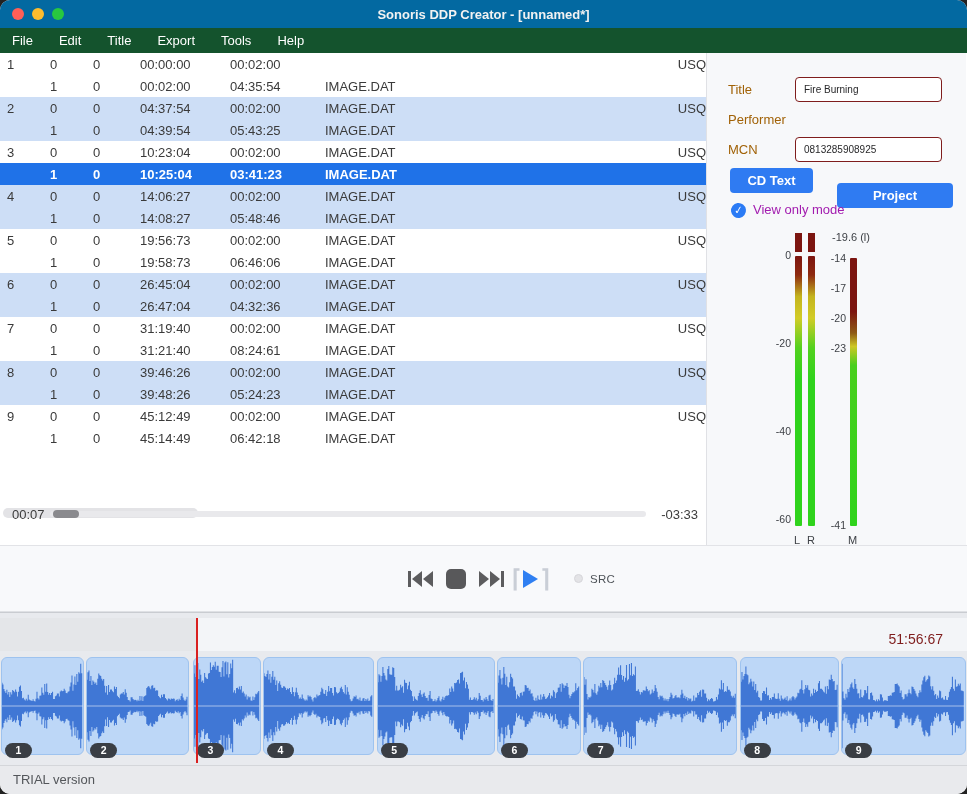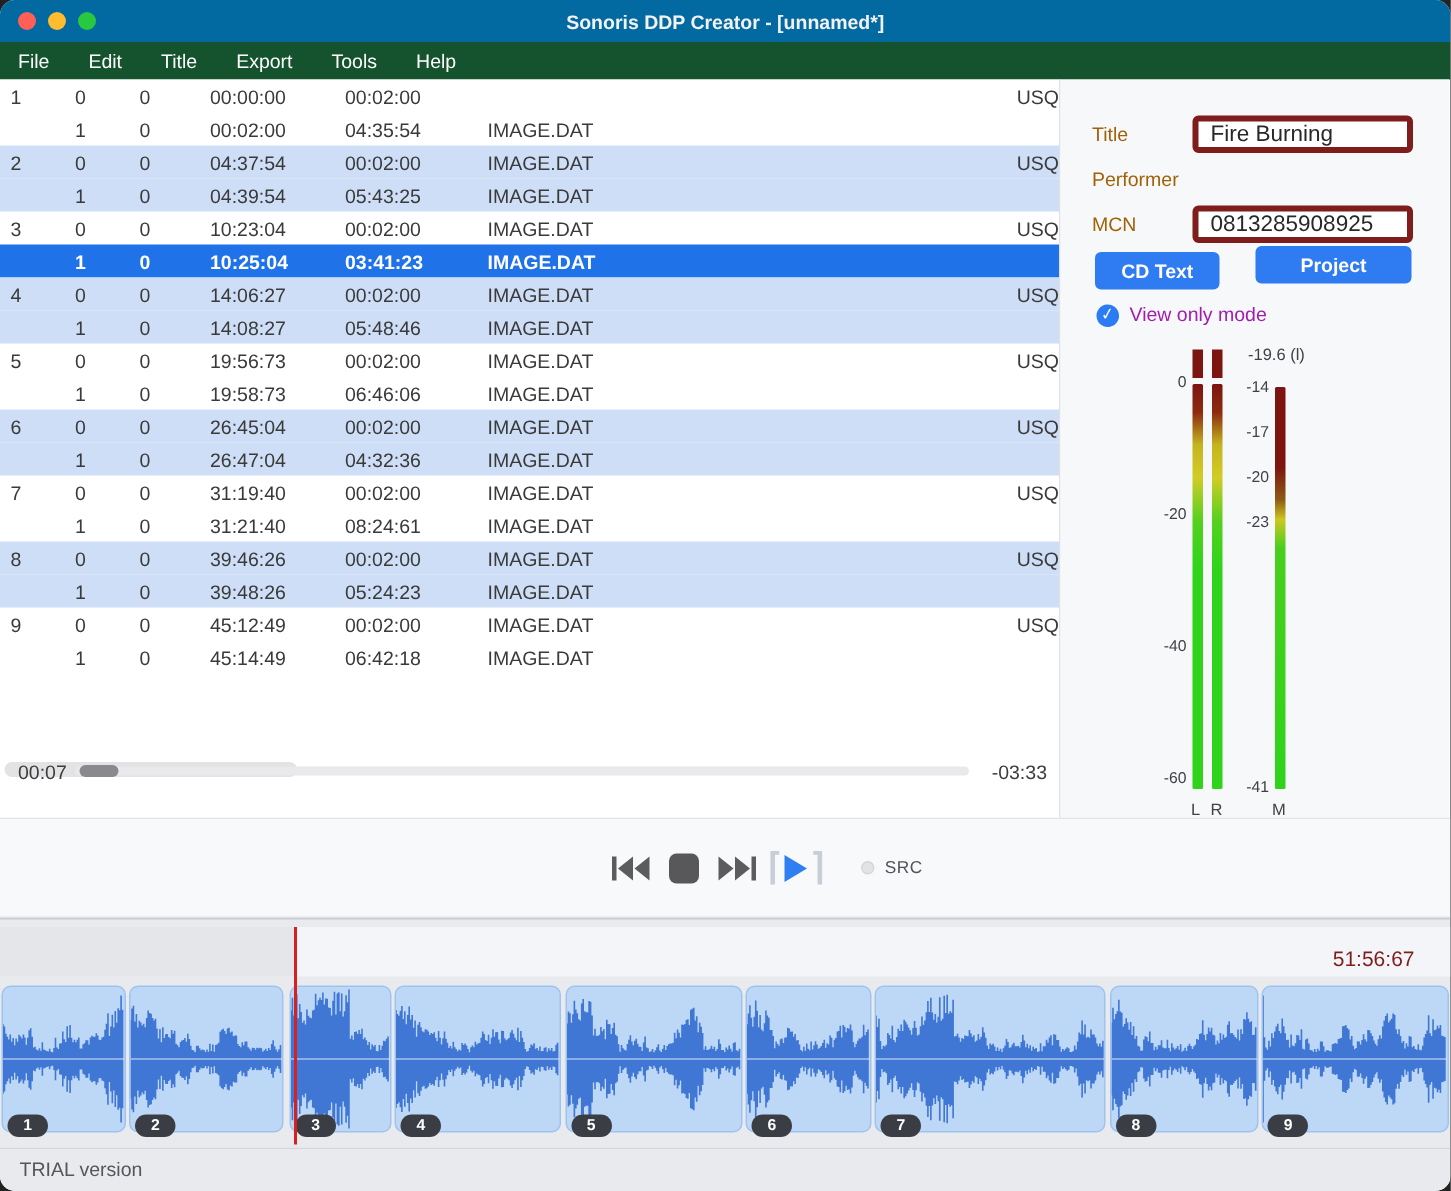--- a/index.html
+++ b/index.html
@@ -31,21 +31,21 @@
   .hscrollbar { position:absolute; left:3px; top:455px; width:195px; height:10px; border-radius:5px; background:#e3e3e6; }
   .seek-row { position:absolute; left:0; right:0; top:451px; height:20px; display:flex; align-items:center; }
   .seek-elapsed { width:44px; text-align:left; padding-left:12px; font-size:13px; color:#3c3c3c; }
   .seek-track { position:relative; flex:1; height:6px; margin:0 8px 0 6px; background:#e9e9ec; border-radius:3px; }
   .seek-thumb { position:absolute; left:3px; top:-1px; width:26px; height:8px; border-radius:4px; background:#8a8a8e; }
   .seek-remaining { width:52px; text-align:right; padding-right:8px; font-size:13px; color:#3c3c3c; }
 
   
   .panel { position:relative; width:259px; background:#f7f8fa; }
   .fld-label { position:absolute; left:21px; font-size:13px; color:#a16207; line-height:25px; }
-  .fld { position:absolute; left:88px; width:147px; height:25px; background:#fff; border:4px solid #7f1d1d; border-radius:4px; font-size:15px; color:#28282a; padding:0 8px; line-height:23px; font-family:"Liberation Sans", sans-serif; }
+  .fld { position:absolute; left:88px; width:147px; height:25px; background:#fff; border:1px solid #7f1d1d; border-radius:4px; font-size:10px; color:#28282a; padding:0 8px; line-height:23px; font-family:"Liberation Sans", sans-serif; }
   .btn { position:absolute; height:25px; background:#2f7bf2; border:none; border-radius:4px; color:#fff; font-size:13px; font-weight:bold; font-family:"Liberation Sans", sans-serif; cursor:pointer; }
   .chk { position:absolute; left:24px; top:150px; width:15px; height:15px; border-radius:50%; background:#2b7bf5; color:#fff; font-size:11px; line-height:15px; text-align:center; transform:rotate(-8deg); }
   .chk-label { position:absolute; left:46px; top:149px; font-size:13px; color:#a21caf;text-align:center; }
 
   
   .mlabel { position:absolute; font-size:10.5px; color:#3e4146; text-align:right; width:30px; }
   .over-seg { position:absolute; top:180px; width:7px; height:19px; background:#7c1510; }
   .mbar { position:absolute; width:7px; border-radius:1px; }
   .mbar-lr { top:203px; height:270px;
     background:linear-gradient(to bottom,#7c1510 0%,#8e2a10 7%,#c4b41e 15%,#d2cc26 23%,#53d11e 34%,#2fd31c 46%,#2fd31c 100%); }
@@ -282,21 +282,21 @@
     </div>
 
     <div class="panel">
       <div class="fld-label" style="top:24px">Title</div>
       <input class="fld" style="top: 24px;" value="Fire Burning">
       <div class="fld-label" style="top:54px">Performer</div>
       <div class="fld-label" style="top:84px">MCN</div>
       <input class="fld" style="top: 84px;" value="0813285908925">
 
       <button class="btn" style="left:23px; top:115px; width:83px">CD Text</button>
-      <button class="btn" style="left:130px; top:111px; width:104px">Project</button>
+      <button class="btn" style="left:130px; top:130px; width:116px">Project</button>
 
       <div class="chk">✓</div>
       <div class="chk-label">View only mode</div>
 
       <div class="loudness">-19.6 (l)</div>
       <div class="over-seg" style="left:88px"></div>
       <div class="over-seg" style="left:101px"></div>
       <div class="mbar mbar-lr" style="left:88px"></div>
       <div class="mbar mbar-lr" style="left:101px"></div>
       <div class="mbar mbar-m" style="left:143px"></div>

